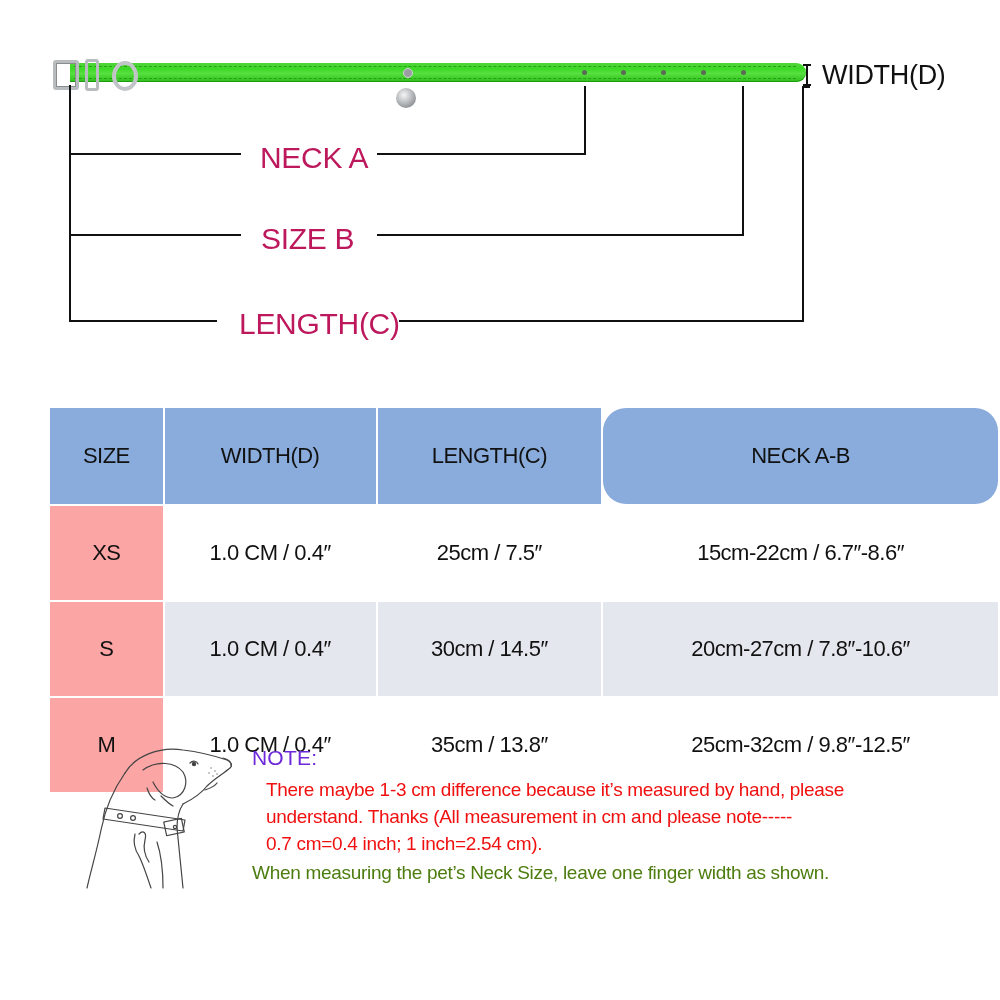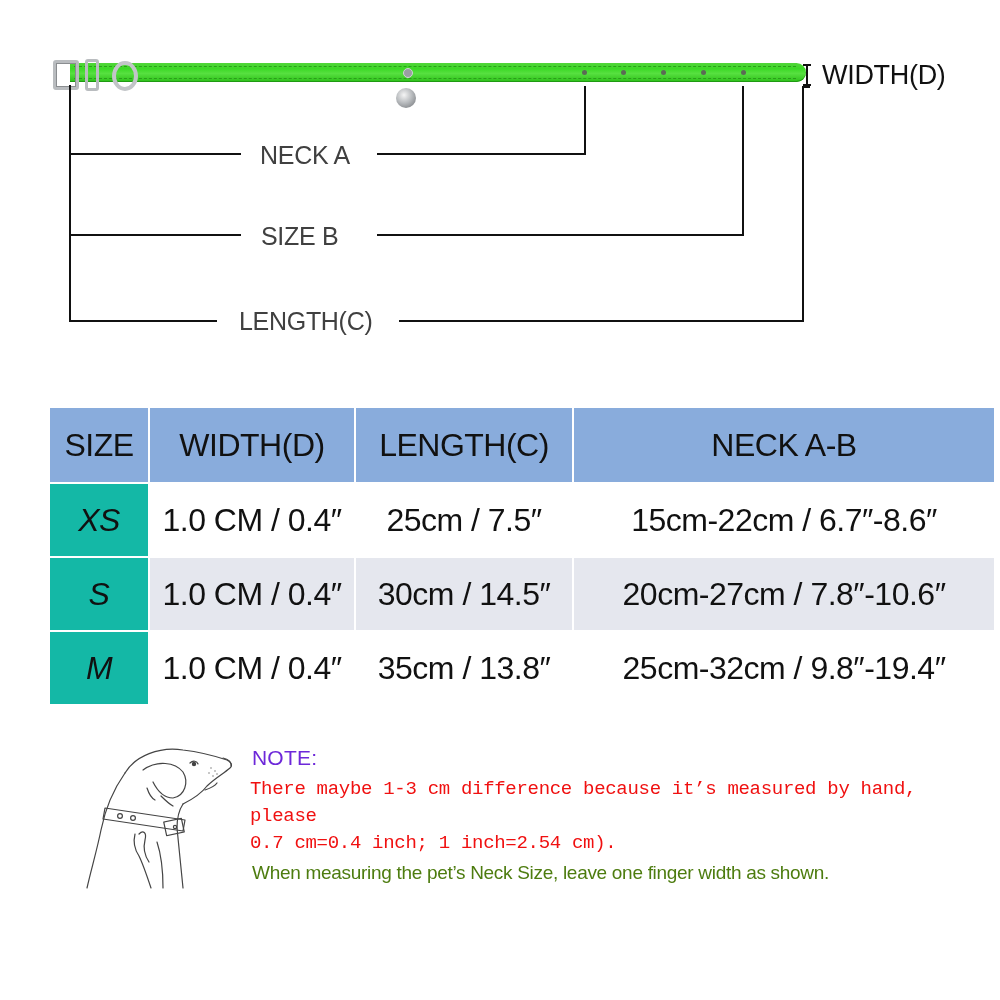--- a/index.html
+++ b/index.html
@@ -14,35 +14,35 @@
     .hole { position: absolute; top: 70px; width: 5px; height: 5px; border-radius: 50%; background: #5b6b55; }
     .buckle { position: absolute; left: 53px; top: 60px; width: 20px; height: 24px; border: 3px solid #b9bcbf;
       border-radius: 3px; background: transparent; box-shadow: 0 0 0 1px #8a8d90 inset; }
     .keeper { position: absolute; left: 85px; top: 59px; width: 8px; height: 26px; border: 3px solid #b9bcbf; border-radius: 3px; }
     .dring { position: absolute; left: 112px; top: 61px; width: 18px; height: 22px; border: 4px solid #c2c5c8; border-radius: 50%; }
     .eyelet { position: absolute; left: 403px; top: 68px; width: 8px; height: 8px; border-radius: 50%; background: #9a9ea2; border: 1px solid #d0d3d6; }
     .bell { position: absolute; left: 396px; top: 88px; width: 20px; height: 20px; border-radius: 50%;
       background: radial-gradient(circle at 40% 35%, #f5f5f5 0%, #b8bbbe 45%, #6d7074 100%); }
     
     .line { position: absolute; background: #111; }
-    .diagram-label { position: absolute; font-size: 25px; color: #404040; letter-spacing: -0.3px; white-space: nowrap; line-height: 1; }
+    .diagram-label { position: absolute; font-size: 30px; color: #be185d; letter-spacing: -0.3px; white-space: nowrap; line-height: 1; }
     .width-label { position: absolute; left: 822px; top: 62px; font-size: 27px; line-height: 1; letter-spacing: -0.3px; }
     .ibeam { position: absolute; left: 802px; top: 64px; width: 10px; height: 22px; }
     
     .size-table { position: absolute; left: 50px; top: 408px; border-collapse: separate; border-spacing: 2px 0; margin-left: -2px; }
-    .size-table td, .size-table th { padding: 0; text-align: center; vertical-align: middle; font-weight: normal; font-size: 32px; letter-spacing: -0.5px; color: #111; }
+    .size-table td, .size-table th { padding: 11px; text-align: center; vertical-align: middle; font-weight: normal; font-size: 22px; letter-spacing: -0.5px; color: #111; }
     .size-table th { background: #89acdc; height: 74px; }
     .size-table tr.row td { height: 72px; border-top: 2px solid #fff; }
-    .size-table td.size-cell { background: #14b8a6; font-style: italic; }
+    .size-table td.size-cell { background: #fca5a5; }
     .size-table tr.alt td.val { background: #e5e7ee; }
     .size-table tr.plain td.val { background: #ffffff; }
-    .col-size { width: 98px; } .col-width { width: 204px; } .col-length { width: 216px; } .col-neck { width: 420px; }
+    .col-size { width: 98px; } .col-width { width: 204px; } .col-length { width: 216px; } .col-neck { width: 420px; border-radius: 23px; }
     
     .note-title { position: absolute; left: 252px; top: 747px; color: #6d28d9; font-size: 21px; line-height: 1; letter-spacing: 0.2px; }
-    .note-body { position: absolute; left: 250px; top: 776px; width: 690px; color: #f01010; font-size: 19px; line-height: 27px; letter-spacing: -0.3px; font-family: Liberation Mono, monospace; }
+    .note-body { position: absolute; left: 266px; top: 776px; width: 690px; color: #f01010; font-size: 19px; line-height: 27px; letter-spacing: -0.3px; }
     .note-tip { position: absolute; left: 252px; top: 863px; color: #4d7c0f; font-size: 19px; line-height: 1; letter-spacing: -0.3px; white-space: nowrap; }
     .dog { position: absolute; left: 65px; top: 738px; width: 190px; height: 155px; }
   </style>
 </head>
 <body>
 
 <div>
   <div class="collar-strap"></div>
   <div class="buckle"></div>
   <div class="keeper"></div>
@@ -104,21 +104,21 @@
     <tr class="row alt">
       <td class="size-cell">S</td>
       <td class="val">1.0 CM / 0.4″</td>
       <td class="val">30cm / 14.5″</td>
       <td class="val">20cm-27cm / 7.8″-10.6″</td>
     </tr>
     <tr class="row plain">
       <td class="size-cell">M</td>
       <td class="val">1.0 CM / 0.4″</td>
       <td class="val">35cm / 13.8″</td>
-      <td class="val">25cm-32cm / 9.8″-19.4″</td>
+      <td class="val">25cm-32cm / 9.8″-12.5″</td>
     </tr>
   </tbody>
 </table>
 
 <svg class="dog" viewBox="0 0 190 155">
   <g fill="none" stroke="#444" stroke-width="1.2" stroke-linecap="round" stroke-linejoin="round">
 
     <path d="M60 35 C70 18, 95 8, 118 12 C135 14, 150 18, 162 22 C166 24, 168 28, 165 30 C158 36, 150 40, 142 48 C136 56, 126 62, 118 66"></path>
 
     <path d="M78 32 C92 22, 110 24, 118 34 C124 44, 120 58, 108 60 C98 60, 92 52, 88 44"></path>
@@ -152,15 +152,16 @@
       <circle cx="150" cy="33" r="0.7"></circle>
       <circle cx="144" cy="35" r="0.7"></circle>
     <circle cx="148" cy="38" r="0.7"></circle>
       <circle cx="152" cy="36" r="0.7"></circle>
   </g>
 </svg>
 
 <div class="note-title">NOTE:</div>
 <div class="note-body">
   <div>There maybe 1-3 cm difference because it’s measured by hand, please</div>
+  <div>understand. Thanks (All measurement in cm and please note-----</div>
   <div>0.7 cm=0.4 inch; 1 inch=2.54 cm).</div>
 </div>
 <div class="note-tip">When measuring the pet’s Neck Size, leave one finger width as shown.</div>
 
 </body></html>

